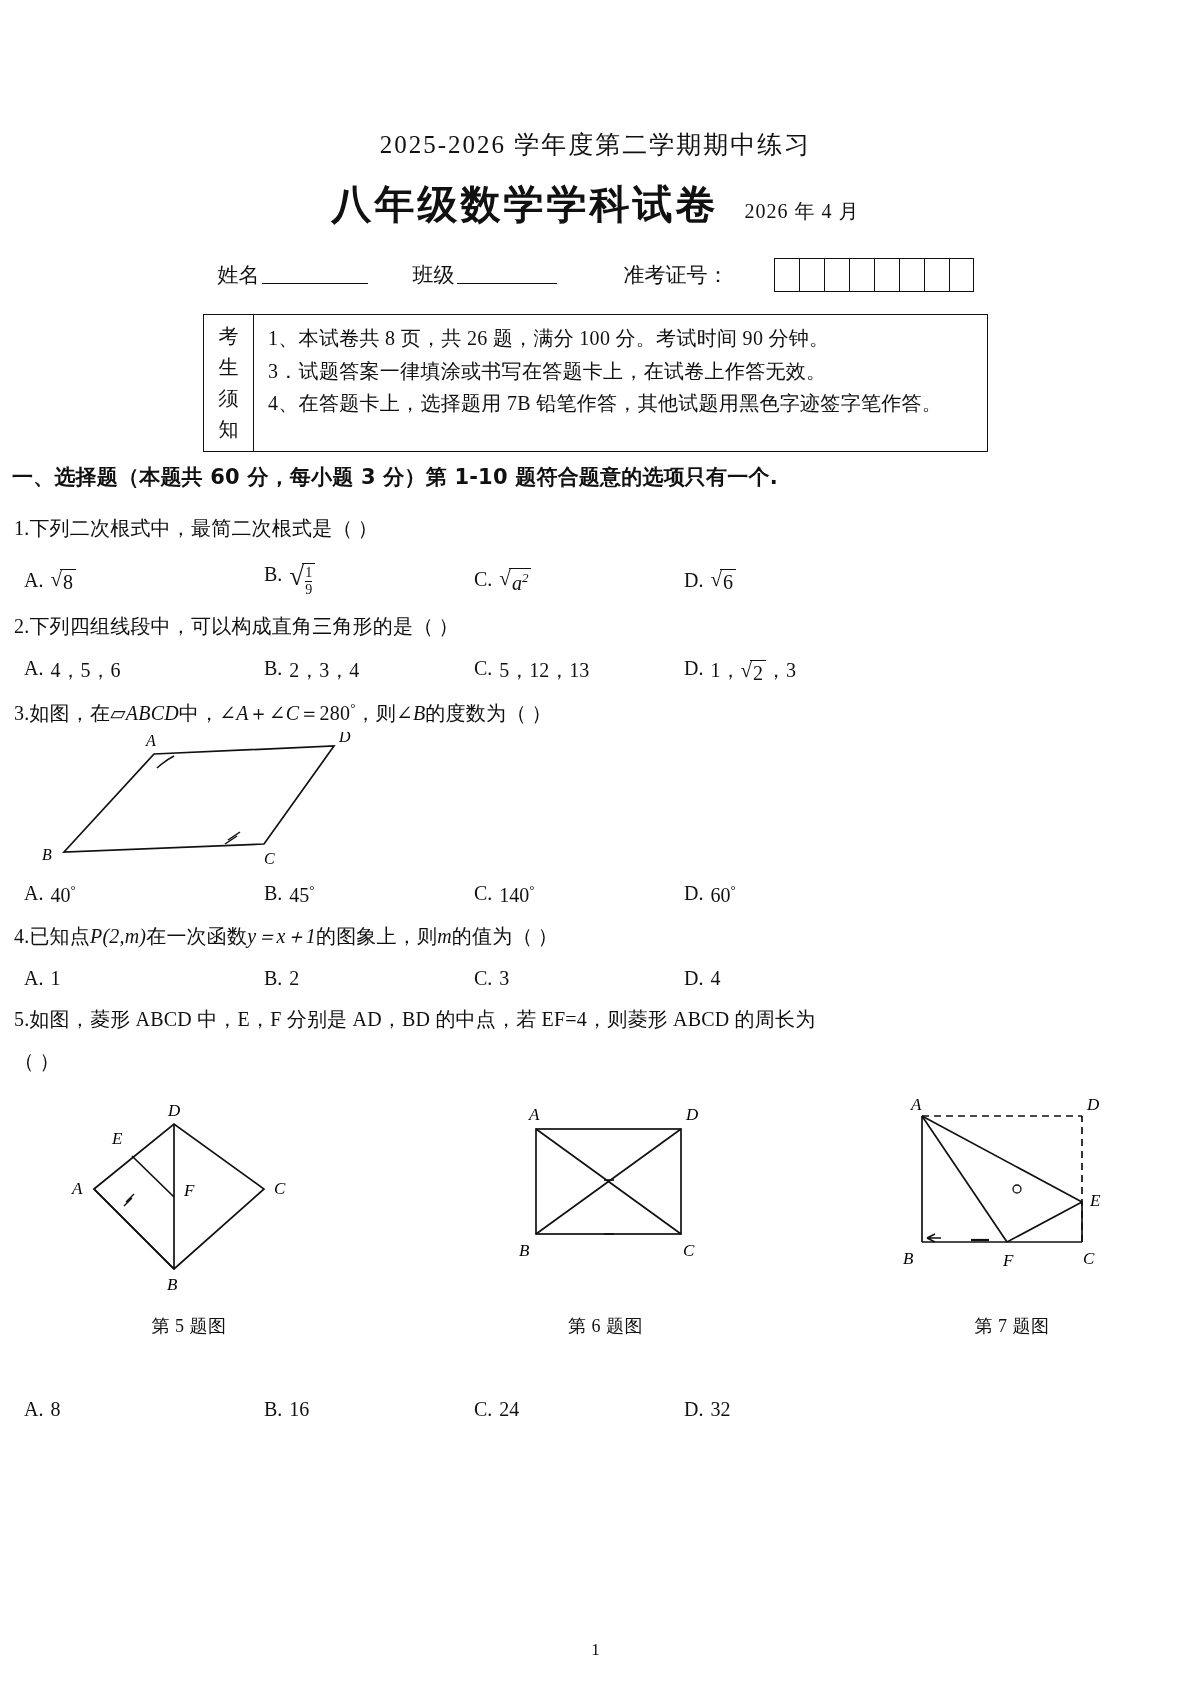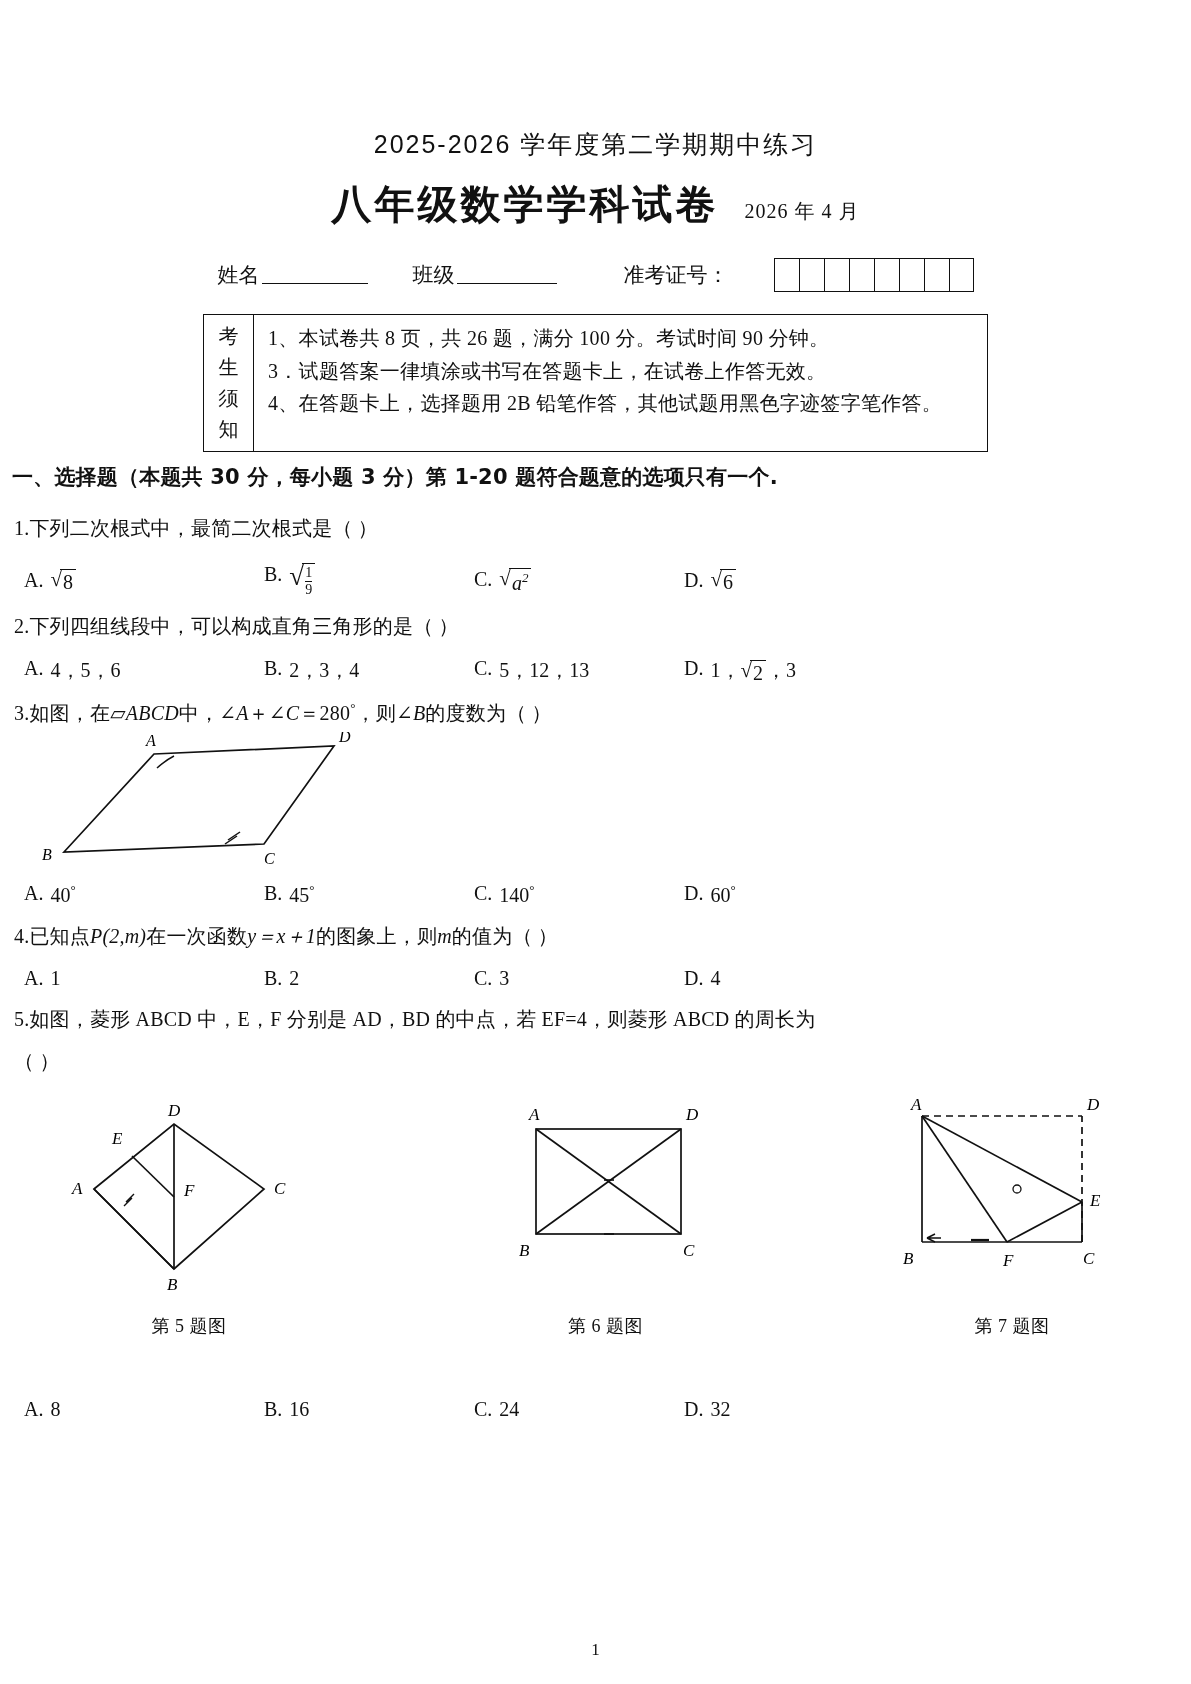--- a/index.html
+++ b/index.html
@@ -21,21 +21,21 @@
     width: 1191px;
     height: 1684px;
     padding: 0;
   }
 
   
   .doc-header { text-align: center; padding-top: 128px; }
   .exam-term {
     font-size: 25px;
     letter-spacing: 2px;
-    font-family: Liberation Sans, sans-serif;
+    font-family: Liberation Serif, serif;
     font-weight: 500;
   }
   .title-row {
     display: flex;
     align-items: flex-end;
     justify-content: center;
     margin-top: 16px;
     gap: 26px;
   }
   .exam-title {
@@ -227,25 +227,25 @@
   <div class="notice">
     <div class="notice-label">
       <span>考</span>
       <span>生</span>
       <span>须</span>
       <span>知</span>
     </div>
     <div class="notice-items">
       <div class="notice-item">1、本试卷共 8 页，共 26 题，满分 100 分。考试时间 90 分钟。</div>
       <div class="notice-item">3．试题答案一律填涂或书写在答题卡上，在试卷上作答无效。</div>
-      <div class="notice-item">4、在答题卡上，选择题用 2B 铅笔作答，其他试题用黑色字迹签字笔作答。</div>
+      <div class="notice-item">4、在答题卡上，选择题用 7B 铅笔作答，其他试题用黑色字迹签字笔作答。</div>
     </div>
   </div>
 
-  <div class="section-heading">一、选择题（本题共 30 分，每小题 3 分）第 1-20 题符合题意的选项只有一个.</div>
+  <div class="section-heading">一、选择题（本题共 60 分，每小题 3 分）第 1-10 题符合题意的选项只有一个.</div>
 
   <div class="q-block">
 
     <div class="q-stem">
       <span>1.</span><span>下列二次根式中，最简二次根式是（      ）</span>
     </div>
     <div class="opt-row" style="margin-top:20px;align-items:center;">
       <div class="opt opt-a">
         <span class="opt-letter">A.</span>
         <span class="sqrt">

